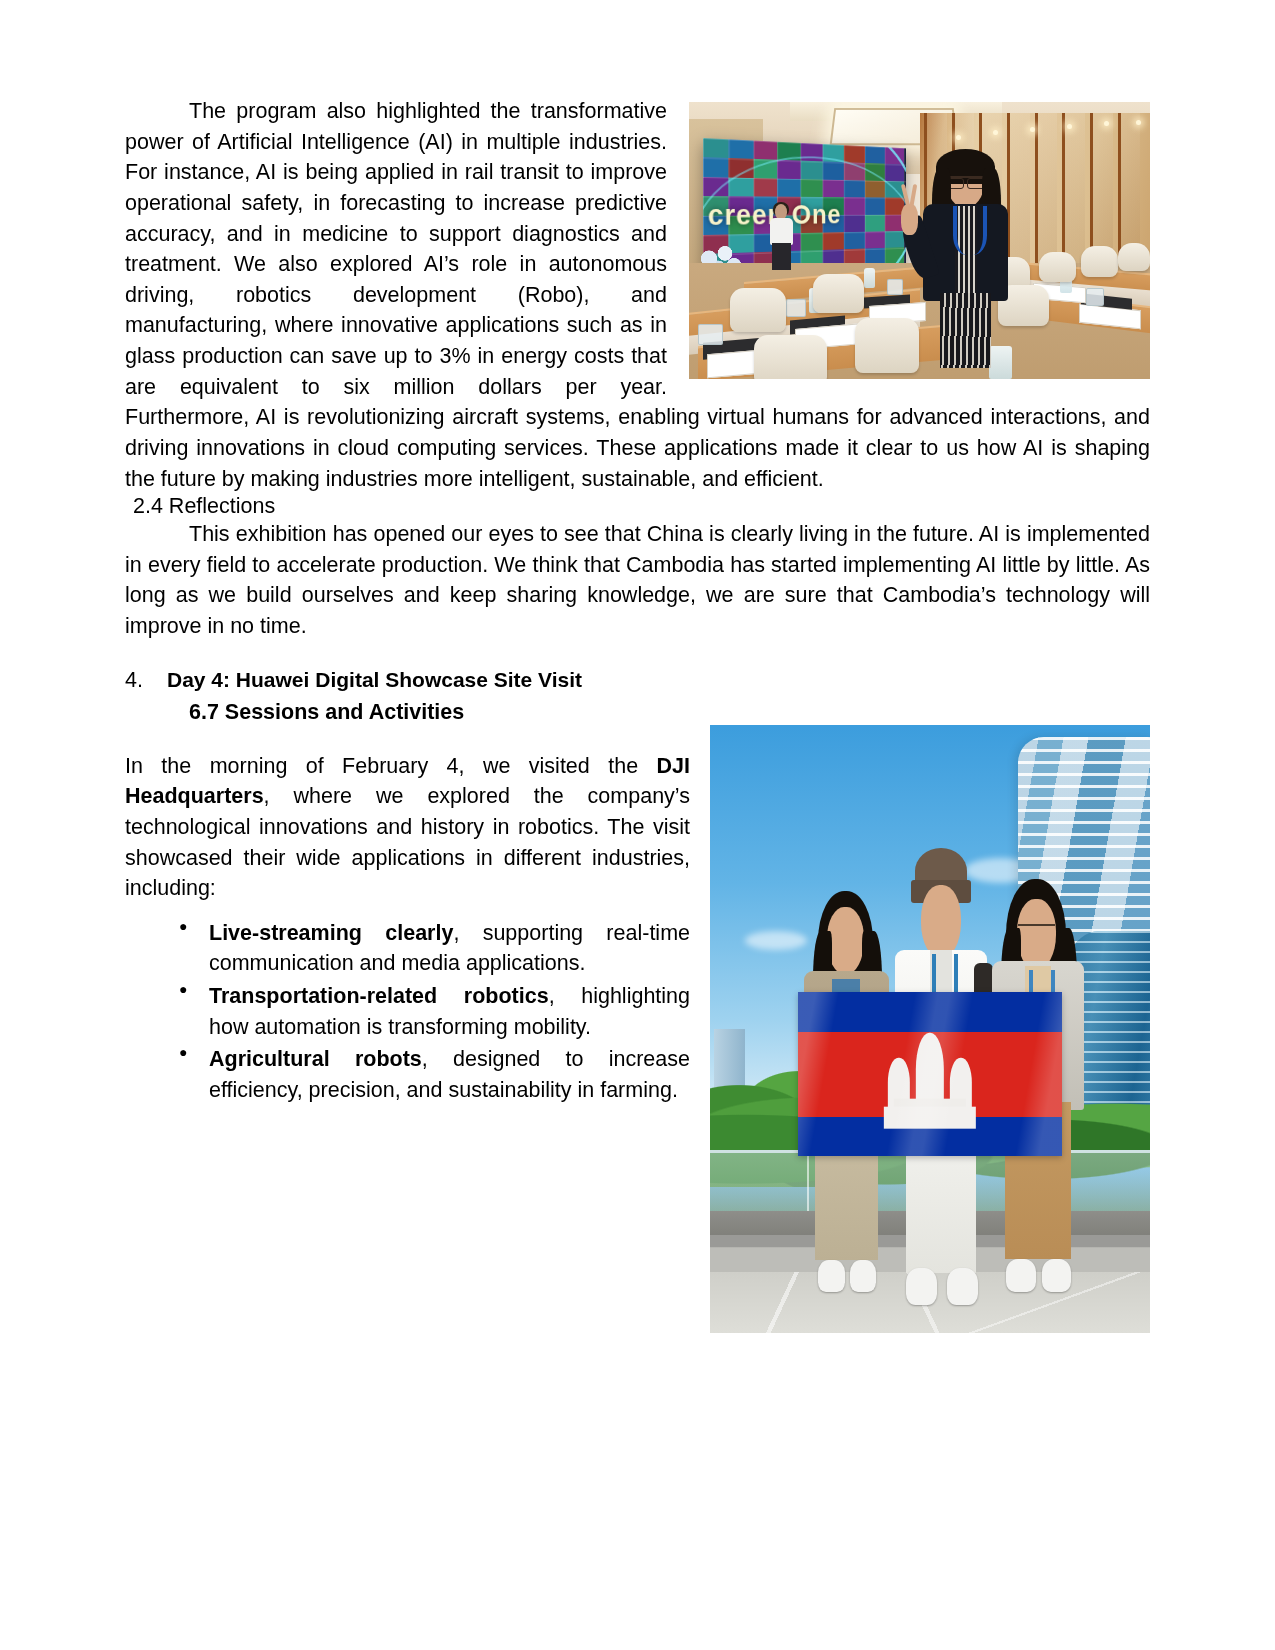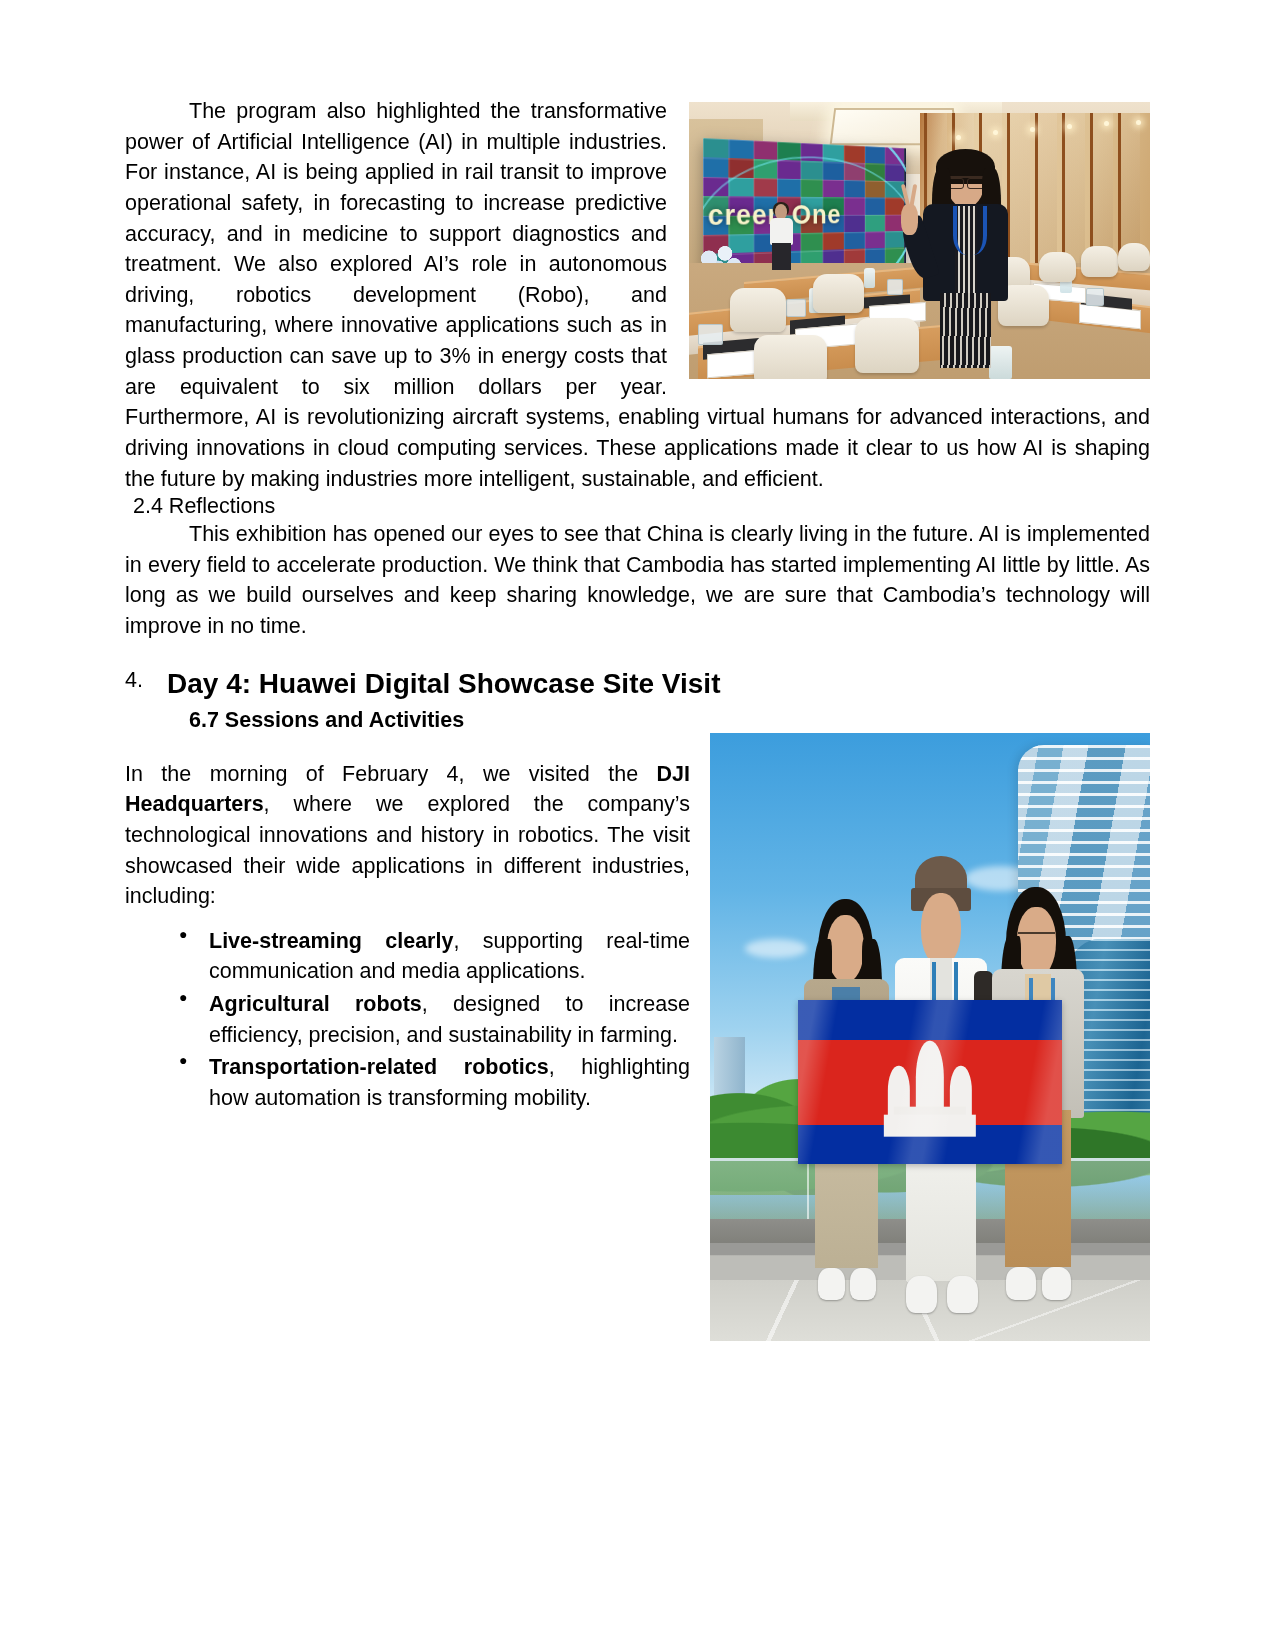--- a/index.html
+++ b/index.html
@@ -374,21 +374,21 @@
     position:absolute; left:14%; bottom:22%; width:72%; height:12%;
     background:#efedea;
   }
   .flag .shine {
     position:absolute; inset:0;
     background:linear-gradient(100deg, rgba(255,255,255,.22) 0 6%, transparent 14% 40%, rgba(255,255,255,.18) 48% 52%, transparent 60% 84%, rgba(255,255,255,.2) 92% 100%);
   }
 
   
   .h-day {
-    font-size: 28px;
+    font-size: 21px;
     font-weight: bold;
     margin: 0;
   }
   .numbered {
     list-style: none;
     margin: 26px 0 0 0;
     padding: 0 0 0 42px;
     position: relative;
   }
   .numbered > li { position: relative; }
@@ -712,19 +712,19 @@
         <div class="shine"></div>
       </div>
     </div>
   </div>
 
   <p class="body-text" style="margin-top:26px;"><span>In the morning of February 4, we visited the </span><b>DJI Headquarters</b><span>, where we explored the company’s technological innovations and history in robotics. The visit showcased their wide applications in different industries, including:</span></p>
 
   <div class="bullets-wrap">
     <ul class="bullets">
       <li><b>Live-streaming clearly</b><span>, supporting real-time communication and media applications.</span></li>
+      <li><b>Transportation-related robotics</b><span>, highlighting how automation is transforming mobility.</span></li>
       <li><b>Agricultural robots</b><span>, designed to increase efficiency, precision, and sustainability in farming.</span></li>
-      <li><b>Transportation-related robotics</b><span>, highlighting how automation is transforming mobility.</span></li>
     </ul>
   </div>
 
   <div class="clearfix"></div>
 </div>
 
 </body></html>

